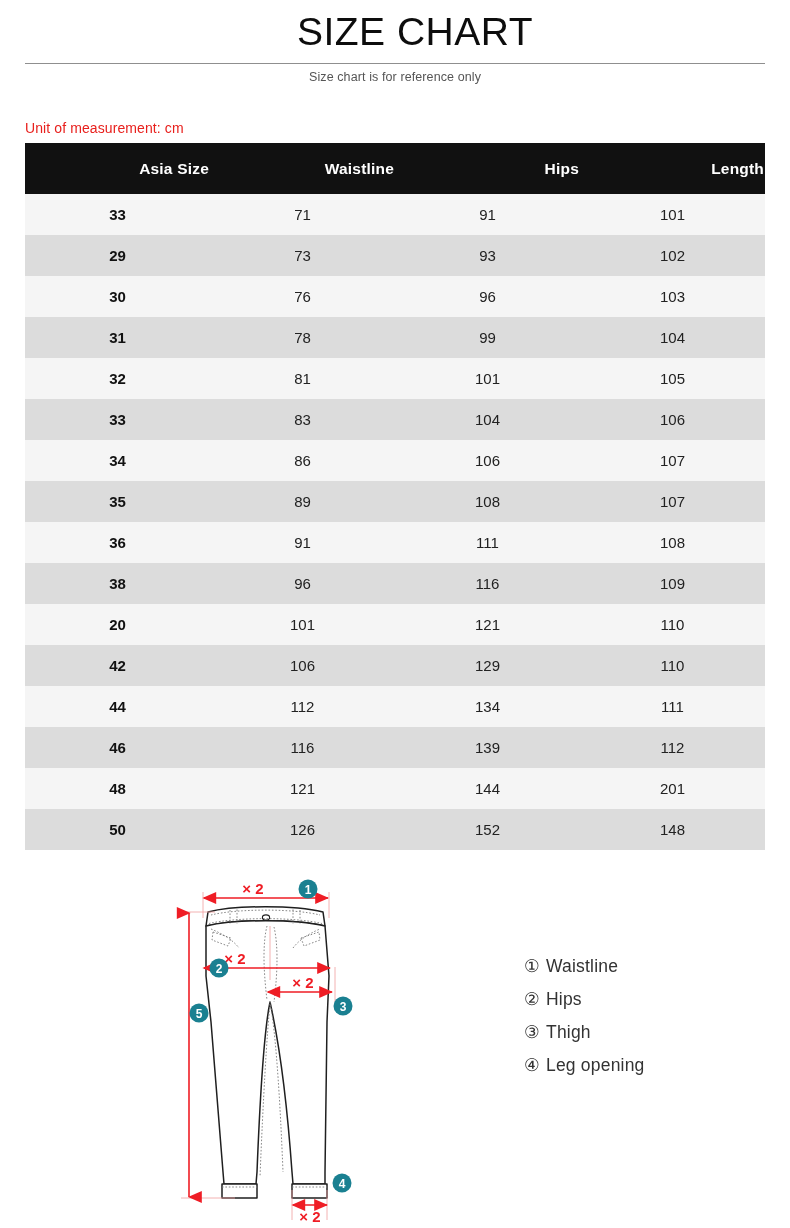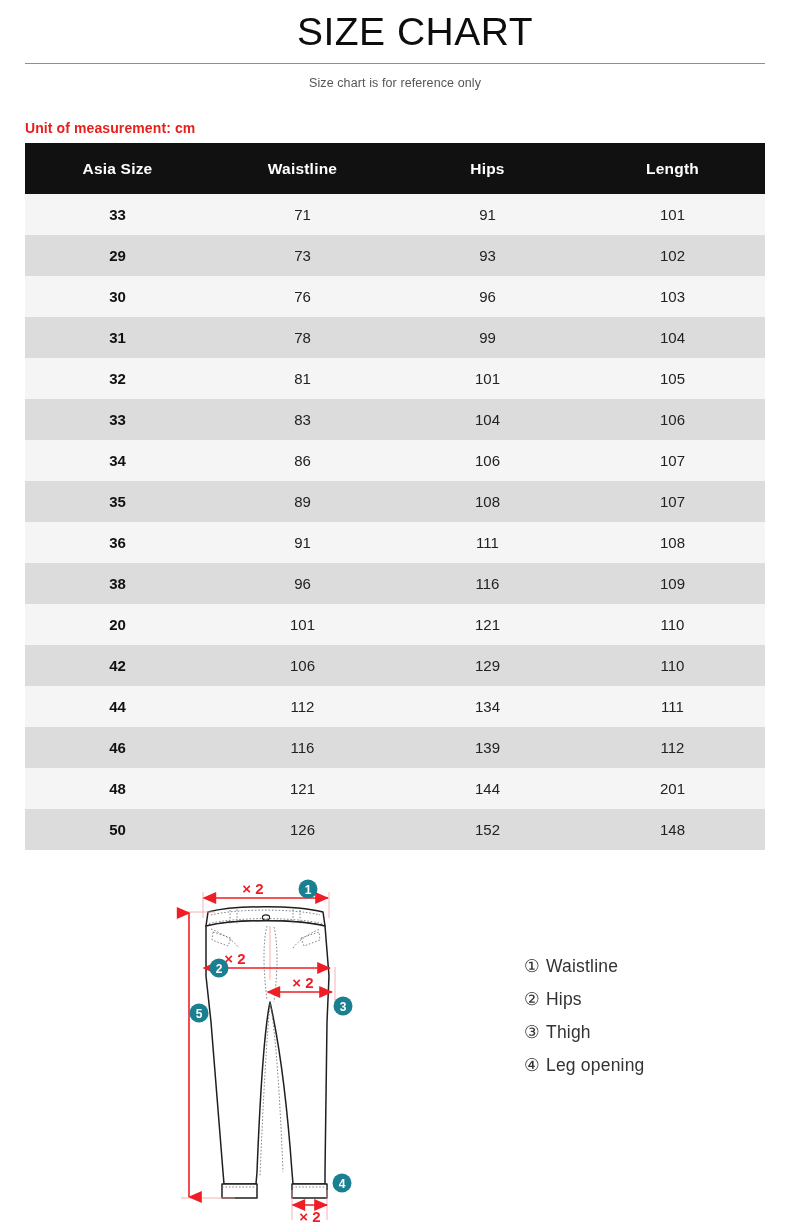--- a/index.html
+++ b/index.html
@@ -35,51 +35,51 @@
   }
   .title-rule {
     height: 1px;
     background: #8f8f8f;
     margin: 10px 25px 0 25px;
   }
   .subtitle {
     font-size: 12.5px;
     color: #555555;
     text-align: center;
-    margin-top: 12px;
+    margin-top: 6px;
     letter-spacing: 0.1px;
   }
 
   
   .unit-note {
     position: absolute;
     left: 25px;
     top: 120px;
     font-size: 14px;
-    font-weight: 700;
+    font-weight: 400;
     color: #e8201d;
     letter-spacing: 0.1px;
   }
 
   
   .size-table {
     position: absolute;
     left: 25px;
     top: 143px;
     width: 740px;
     border-collapse: collapse;
     table-layout: fixed;
   }
   .size-table th {
     background: #111111;
     color: #ffffff;
     font-size: 15.5px;
     font-weight: 700;
     height: 51px;
-    text-align: center;
+    text-align: right;
     vertical-align: middle;
     letter-spacing: 0.2px;
   }
   .size-table td {
     height: 41px;
     text-align: center;
     vertical-align: middle;
     font-size: 15px;
     color: #222222;
     font-weight: 400;

